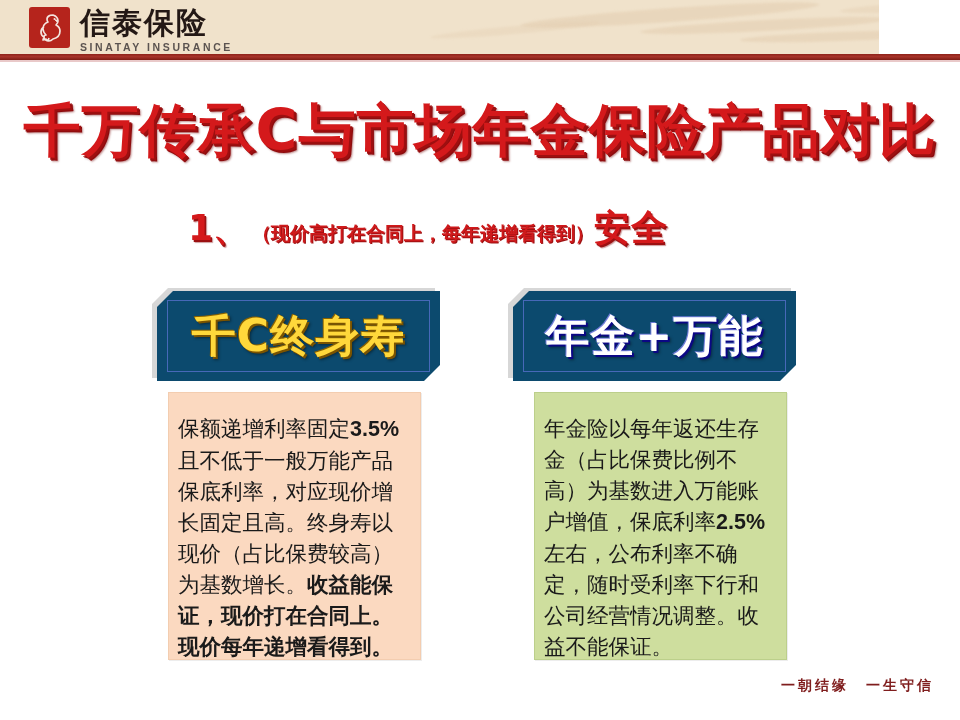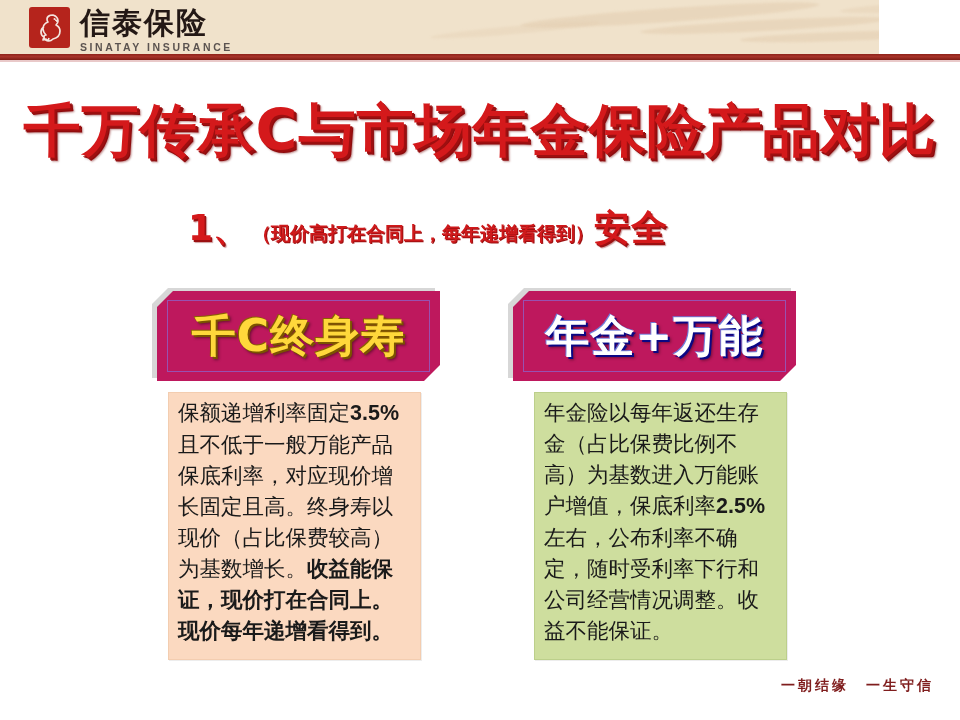--- a/index.html
+++ b/index.html
@@ -135,21 +135,21 @@
     font-size:19px;
     line-height:22px;
     color:#cf1a1c;
     text-shadow:1px 1px 0 #9c1011;
   }
 
   
   .banner {
     position:absolute;
     height:90px;
-    background:#be185d;
+    background:#0c4a6e;
     clip-path:polygon(16px 0, 100% 0, 100% calc(100% - 16px), calc(100% - 16px) 100%, 0 100%, 0 16px);
     display:flex; align-items:center; justify-content:center;
   }
   .banner .inner-rule {
     position:absolute;
     left:10px; right:10px; top:9px; bottom:9px;
     border:1px solid rgba(120,130,245,.55);
     pointer-events:none;
   }
   .banner-label {
@@ -187,21 +187,21 @@
     background:#c9c9c9;
     clip-path:polygon(16px 0, 100% 0, 100% calc(100% - 16px), calc(100% - 16px) 100%, 0 100%, 0 16px);
     opacity:.75;
   }
   #banner-shadow-left  { left:152px; top:288px; width:283px; }
   #banner-shadow-right { left:508px; top:288px; width:283px; }
 
   
   .textbox {
     position:absolute;
-    padding:4px 7px 6px 9px;
+    padding:20px 7px 6px 9px;
     font-family:"DejaVu Serif", serif;
     font-size:21.5px;
     line-height:31px;
     color:#1a1a1a;
     letter-spacing:0px;
   }
   #box-left {
     left:168px; top:392px;
     width:253px; height:268px;
     background:#fbd9c0;

